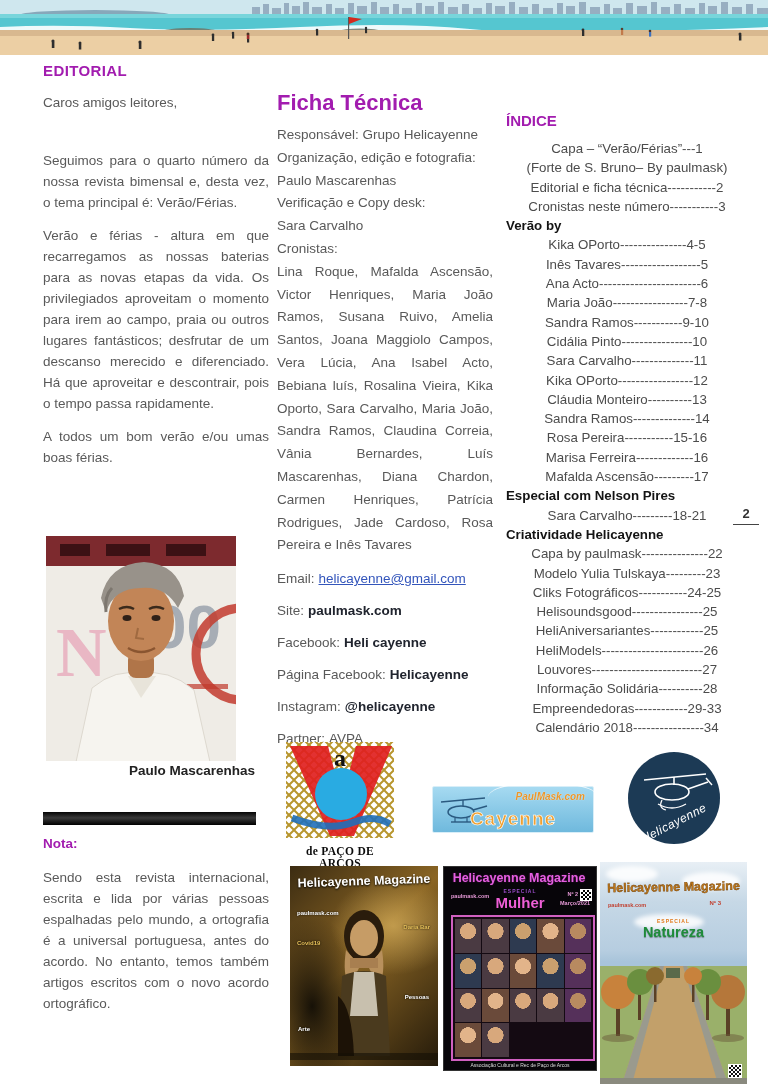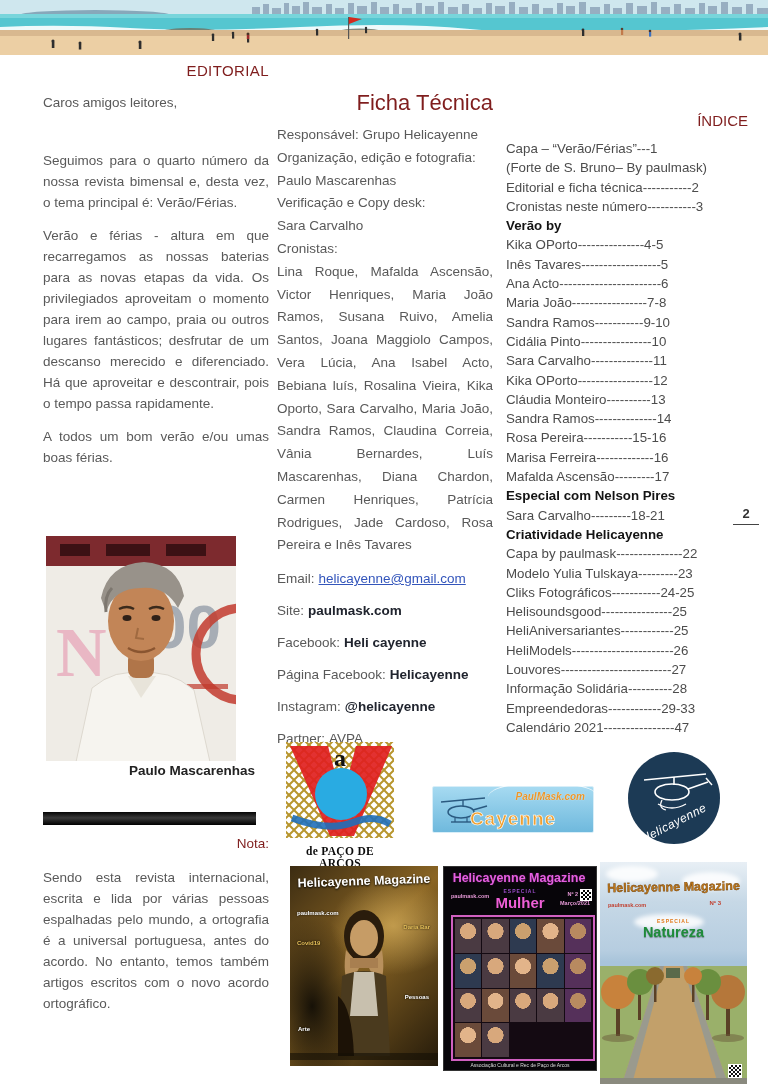--- a/index.html
+++ b/index.html
@@ -1,21 +1,21 @@
 <!DOCTYPE html>
 <html><head>
 <meta charset="utf-8">
 <style>
   html,body{margin:0;padding:0;background:#888;}
   .page{position:relative;width:768px;height:1086px;background:#fff;overflow:hidden;
         font-family:"Liberation Sans",sans-serif;color:#595959;}
   
   .banner{position:absolute;left:0;top:0;width:768px;height:55px;}
   
-  .h-black{color:#7f1d1d;font-weight:400;text-align:right;}
+  .h-black{color:#a21caf;font-weight:700;}
   .col-left{position:absolute;left:43px;top:62px;width:226px;}
   .ed-title{font-size:15px;letter-spacing:.4px;margin:0 0 16px 0;}
   .salutation{font-size:13.5px;margin:0 0 40px 0;}
   .para{font-size:13.5px;line-height:21px;text-align:justify;margin:0 0 12px 0;}
   .photo{position:absolute;left:46px;top:536px;width:190px;height:225px;}
   .photo-cap{position:absolute;left:43px;top:763px;width:212px;text-align:right;
              font-size:13.5px;font-weight:600;color:#222;}
   .blackbar{position:absolute;left:43px;top:812px;width:213px;height:13px;
             background:linear-gradient(180deg,#050505,#3a3a3a 45%,#000);}
   .nota{position:absolute;left:43px;top:836px;width:226px;}
@@ -27,21 +27,21 @@
   .cronistas{font-size:13.5px;line-height:22.8px;text-align:justify;margin:0;}
   .contacts{position:absolute;left:277px;top:569px;width:220px;}
   .contact-row{font-size:13.5px;line-height:19px;margin-bottom:13px;color:#595959;}
   .contact-row .c-value{margin-left:4px;}
   .contact-row.link .c-value{color:#3355bb;text-decoration:underline;}
   .contact-row.bold .c-value{color:#20242e;font-weight:700;}
   .contact-row.plain .c-value{color:#595959;}
   
   .col-toc{position:absolute;left:506px;top:112px;width:242px;}
   .toc-title{font-size:15px;margin:0 0 10px 0;}
-  .toc-row{font-size:13.3px;line-height:19.3px;text-align:left;color:#4c4c4c;
+  .toc-row{font-size:13.3px;line-height:19.3px;text-align:center;color:#4c4c4c;
            white-space:nowrap;overflow:hidden;}
   .toc-row.header{text-align:left;font-weight:700;color:#141414;}
   .page-num{position:absolute;left:733px;top:506px;width:26px;text-align:center;
             font-size:13px;font-weight:700;color:#333;border-bottom:1.5px solid #444;
             padding-bottom:3px;}
   
   .avpa{position:absolute;left:284px;top:740px;width:112px;}
   .avpa-cap{font-family:"Liberation Serif",serif;font-weight:700;font-size:11.5px;
             color:#0c0c0c;text-align:center;margin-top:1px;letter-spacing:.3px;}
   .cayenne{position:absolute;left:432px;top:786px;width:160px;height:45px;
@@ -325,21 +325,21 @@
         <div class="toc-row header">Criatividade Helicayenne</div>
         <div class="toc-row">Capa by paulmask---------------22</div>
         <div class="toc-row">Modelo Yulia Tulskaya---------23</div>
         <div class="toc-row">Cliks Fotográficos-----------24-25</div>
         <div class="toc-row">Helisoundsgood----------------25</div>
         <div class="toc-row">HeliAniversariantes------------25</div>
         <div class="toc-row">HeliModels-----------------------26</div>
         <div class="toc-row">Louvores-------------------------27</div>
         <div class="toc-row">Informação Solidária----------28</div>
         <div class="toc-row">Empreendedoras------------29-33</div>
-        <div class="toc-row">Calendário 2021----------------47</div>
+        <div class="toc-row">Calendário 2018----------------34</div>
       </div>
   </div>
 
   <div class="page-num">2</div>
 
   <div class="avpa">
     <svg width="112" height="100" viewBox="0 0 112 100">
       <defs>
         <pattern id="lat" width="10" height="10" patternUnits="userSpaceOnUse">
           <path d="M0,10 L10,0 M-2,2 L2,-2 M8,12 L12,8" stroke="#b8962e" stroke-width="2" fill="none"></path>

